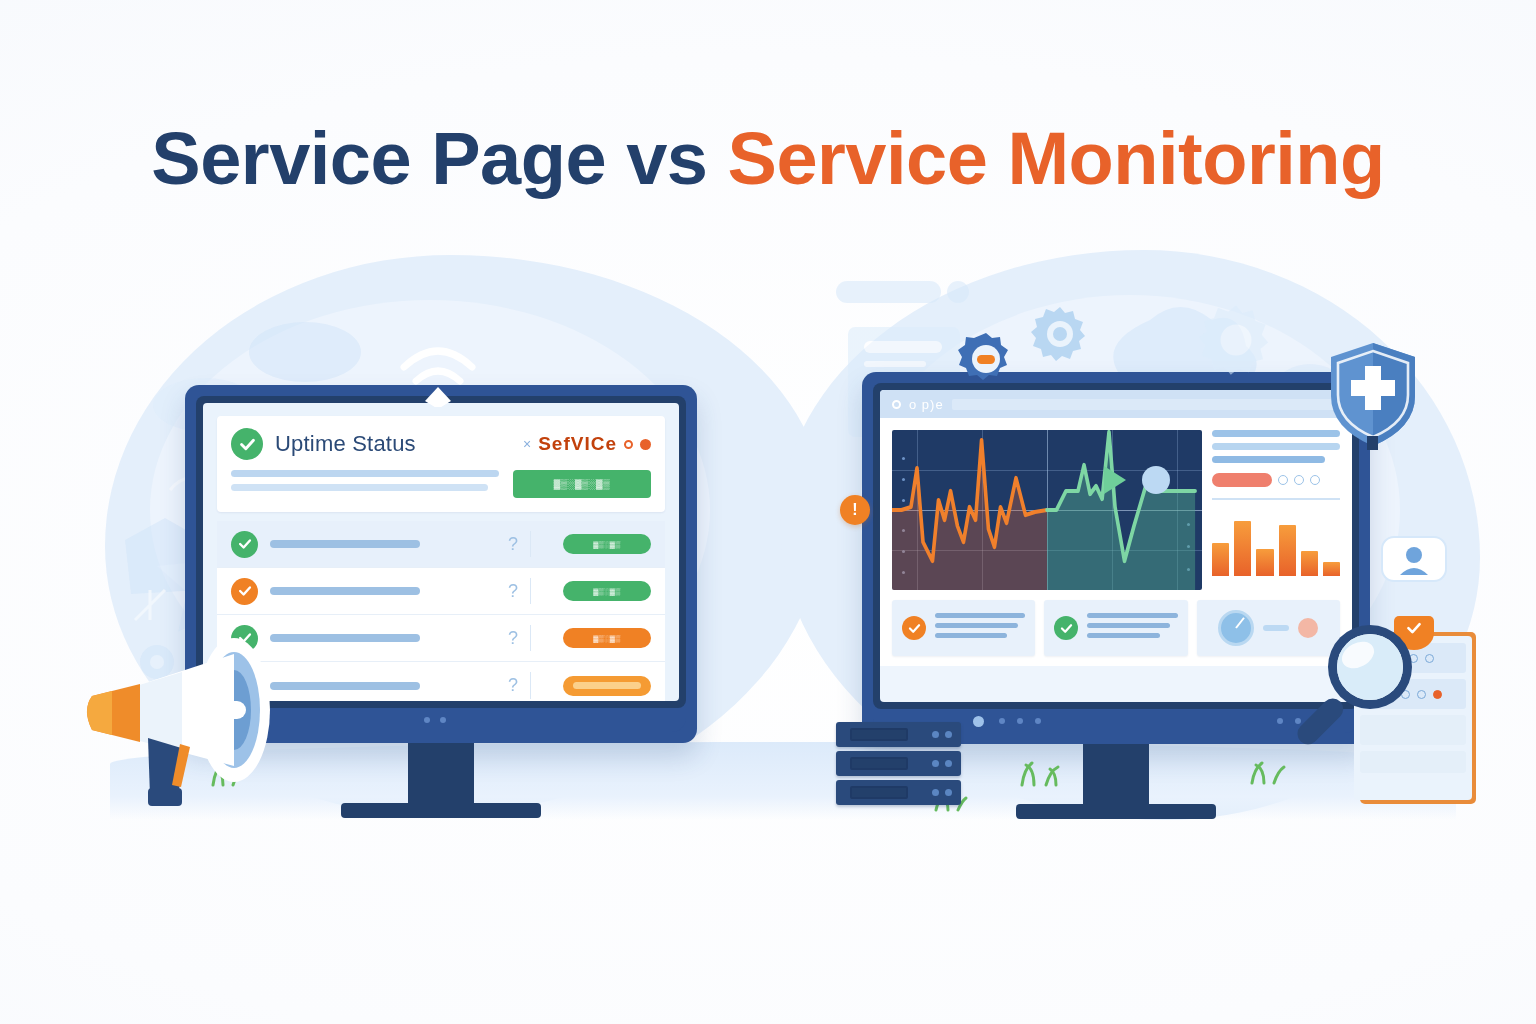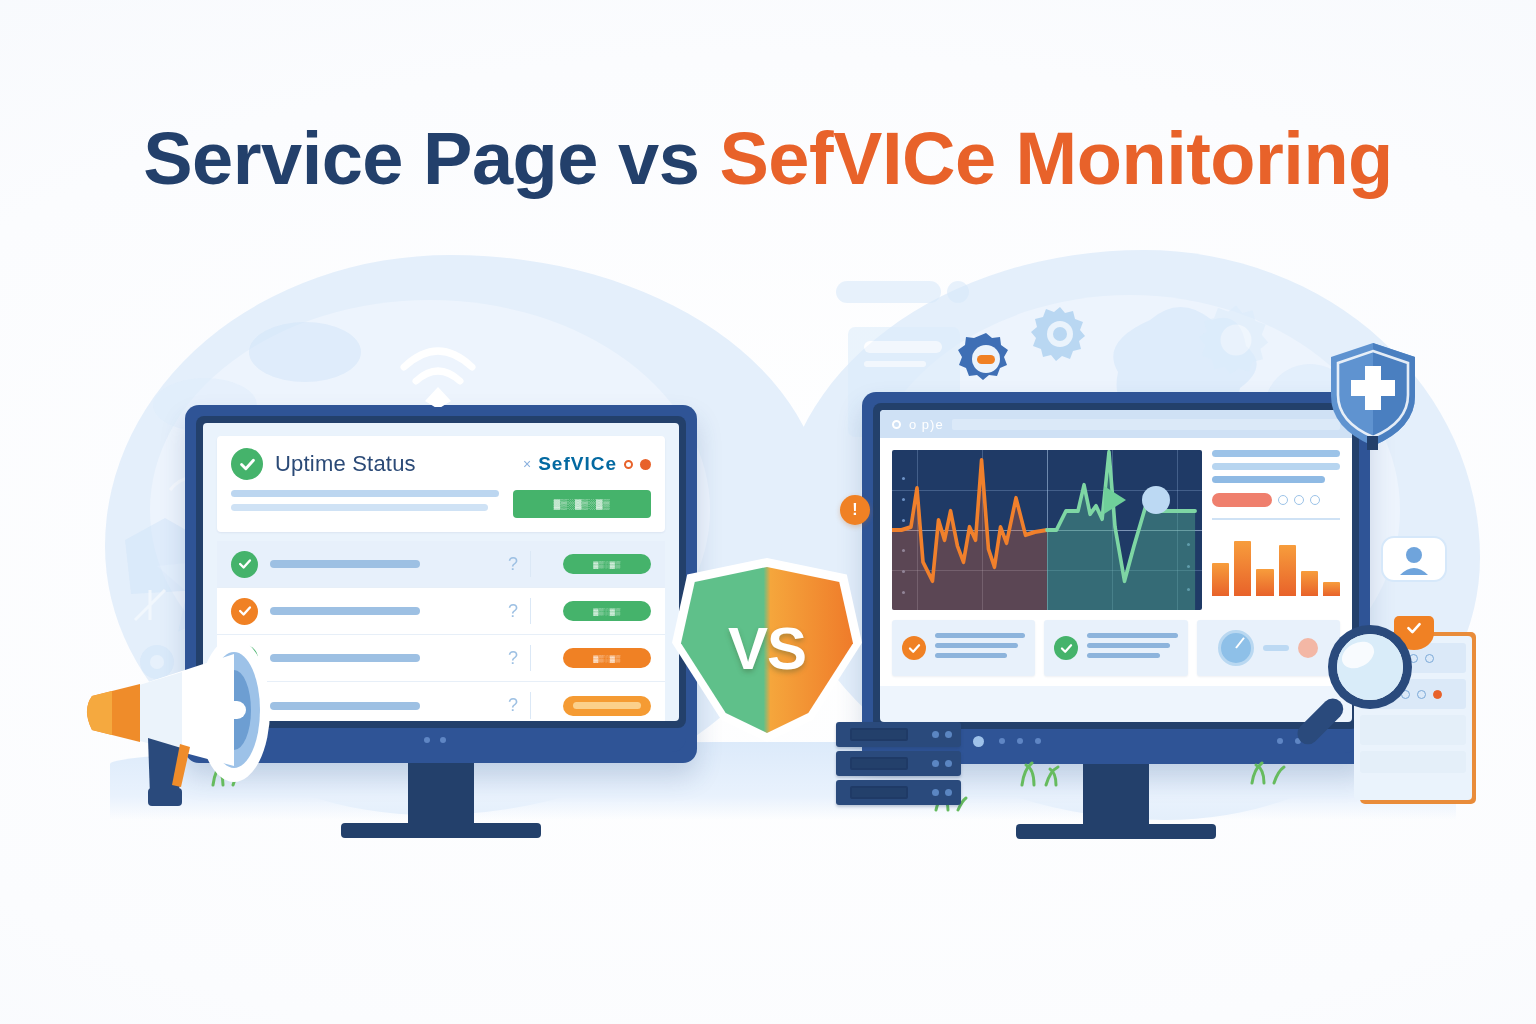--- a/index.html
+++ b/index.html
@@ -46,21 +46,20 @@
   #title .navy   { color:#23406b; }
   #title .orange { color:#e8622a; }
 
   
   .monitor { position:absolute; }
   .mon-body {
     background:#2f5496;
     border-radius:14px;
     padding:11px;
     box-shadow:0 14px 26px rgba(40,70,120,.18);
-    margin-top:20px;
   }
   .mon-inner {
     background:#23406b;
     border-radius:8px;
     padding:7px;
   }
   .mon-screen {
     background:#eaf3fc;
     border-radius:4px;
     overflow:hidden;
@@ -87,21 +86,21 @@
   .check {
     width:32px; height:32px; border-radius:50%; flex:none;
     display:flex; align-items:center; justify-content:center;
   }
   .check.green  { background:#45b36b; }
   .check.orange { background:#f08124; }
   .check svg { width:17px; height:17px; }
   .sc-title { font-size:22px; color:#2b4a77; font-weight:500; letter-spacing:.2px; }
   .sc-brand { margin-left:auto; display:flex; align-items:center; gap:7px; }
   .sc-brand .x { color:#8ab0de; font-size:14px; }
-  .sc-brand .w { color:#0369a1; font-size:19px; font-weight:600; letter-spacing:1px;text-align:center; }
+  .sc-brand .w { color:#c2410c; font-size:19px; font-weight:600; letter-spacing:1px;text-align:center; }
   .sc-brand .o { width:9px; height:9px; border:2px solid #e8622a; border-radius:50%; }
   .sc-brand .o2{ width:11px;height:11px;background:#e8622a;border-radius:50%; }
 
   .sc-bars { display:flex; align-items:center; gap:14px; margin-top:10px; }
   .sc-bars .lines { flex:1; }
   .sc-bars .lines i { display:block; height:7px; border-radius:4px; background:#bcd6f0; margin-bottom:7px; }
   .sc-bars .lines i:nth-child(2){ background:#cfe2f5; width:96%; }
   .pill-btn {
     width:138px; height:28px; border-radius:4px; background:#45b36b;
     display:flex; align-items:center; justify-content:center;
@@ -364,21 +363,21 @@
     </g>
   </svg>
   <svg class="grass" style="left:930px; top:790px;" width="40" height="22" viewBox="0 0 40 22">
     <g stroke="#66bb5e" stroke-width="3" fill="none" stroke-linecap="round">
       <path d="M6 20 q2 -10 8 -14"></path>
         <path d="M18 20 q0 -10 -6 -13"></path>
         <path d="M28 20 q4 -9 8 -12"></path>
     </g>
   </svg>
 
-  <h1 id="title"><span class="navy">Service Page vs </span><span class="orange">SefVICe Monitoring</span></h1>
+  <h1 id="title"><span class="navy">Service Page vs </span><span class="orange">Service Monitoring</span></h1>
 
   <svg style="position:absolute; left:392px; top:337px; z-index:16;" width="92" height="70" viewBox="0 0 92 70">
     <g fill="none" stroke="#ffffff" stroke-width="7" stroke-linecap="round">
       <path d="M12 30 q34 -32 68 0"></path>
       <path d="M24 44 q22 -20 44 0"></path>
     </g>
     <path d="M46 50 l13 14 -13 8 -13 -8z" fill="#ffffff"></path>
   </svg>
 
   <div class="monitor" style="left:185px; top:385px; width:512px;">
@@ -649,19 +648,14 @@
     <path d="M74 58 L120 44 L120 124 L74 112 Z" fill="#ebf3fb"></path>
 
     <path d="M30 68 q-10 14 0 34 l48 12 L78 56 Z" fill="#ef8c2a"></path>
     <path d="M30 68 q-10 14 0 34 l20 5 L50 63 Z" fill="#f5a93f"></path>
 
     <path d="M86 110 l40 12 l-12 52 l-26 -6 z" fill="#2a4a7c"></path>
     <path d="M118 116 l10 3 l-9 40 l-9 -2 z" fill="#ef8c2a"></path>
     <rect x="86" y="160" width="34" height="18" rx="4" fill="#2a4a7c"></rect>
   </svg>
 
-  <div id="vs-badge">
-    <div class="shield-frame"></div>
-    <div class="shield"></div>
-    <div class="vs-text">VS</div>
-  </div>
 
 </div>
 
 </body></html>

